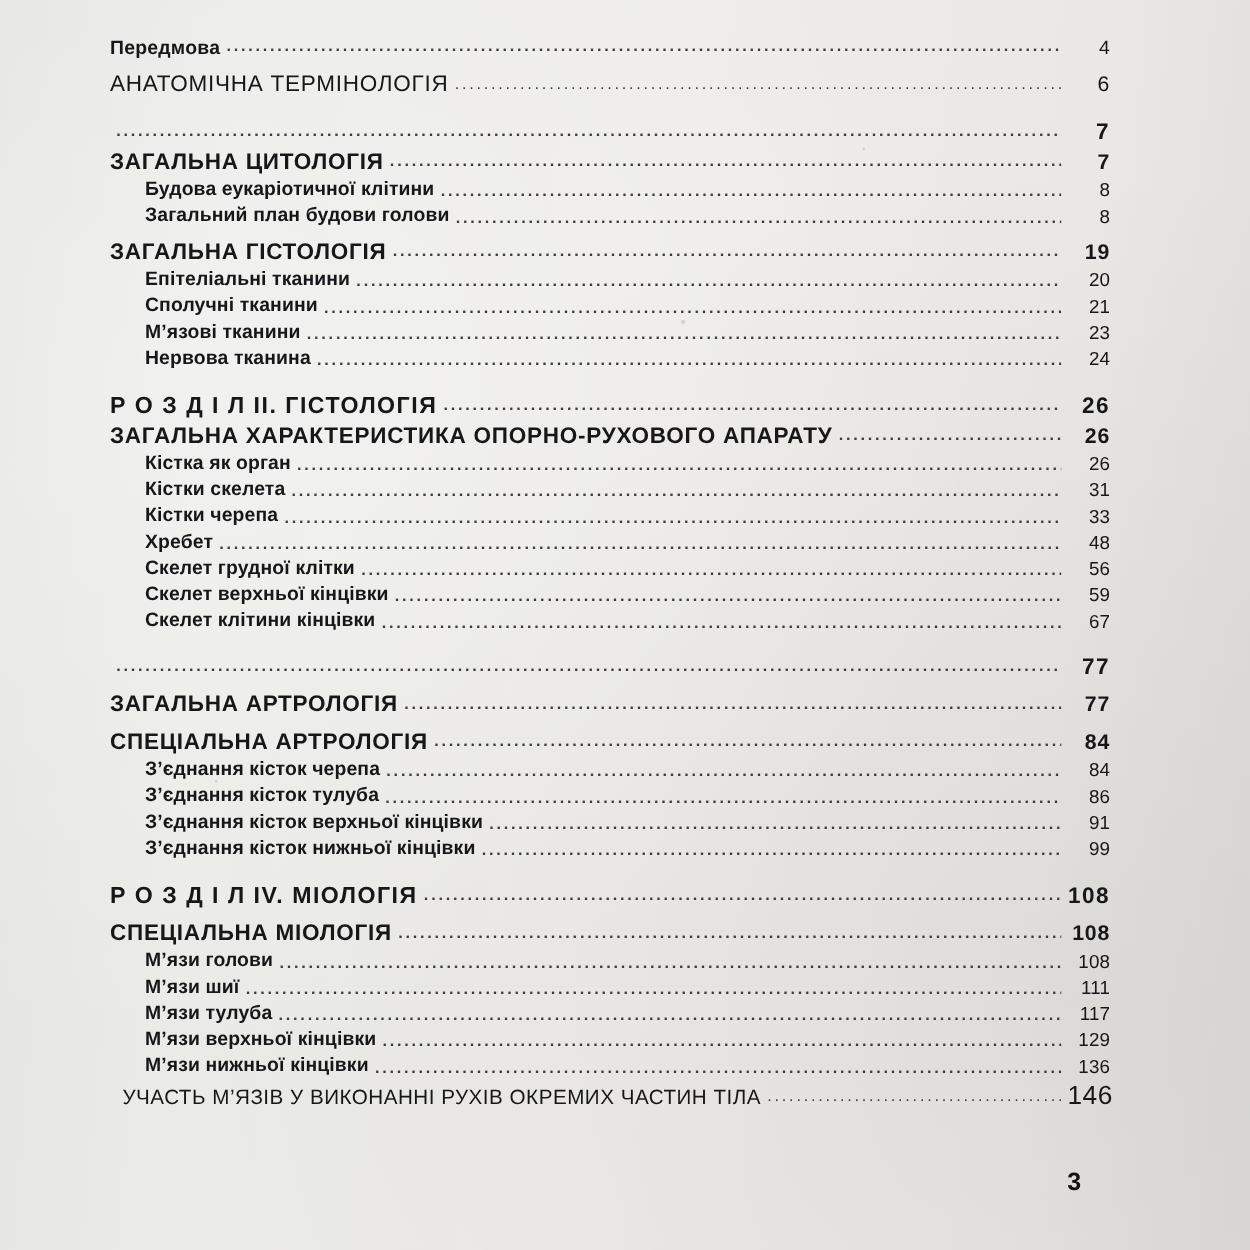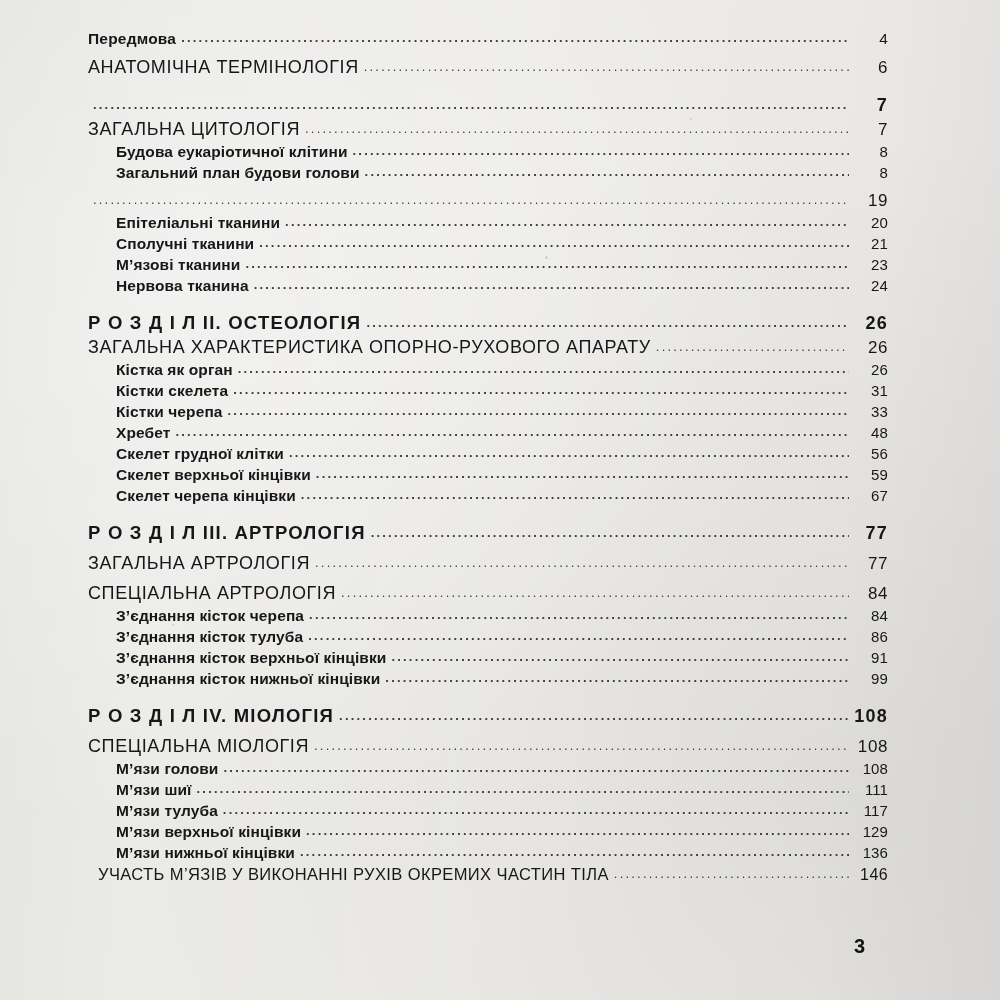--- a/index.html
+++ b/index.html
@@ -80,40 +80,41 @@
 
   .lvl-part {            
     font-size: 18.5px;
     font-weight: bold;
     letter-spacing: 1.2px;
   }
   .lvl-part .pg { font-size: 18px; }
 
   .lvl-sec {             
     font-size: 18px;
-    font-weight: normal;
+    font-weight: bold;
     letter-spacing: 0.6px;
   }
   .lvl-sec .pg { font-size: 17px; }
 
   .lvl-sub {             
     font-size: 15.5px;
     font-weight: bold;
     letter-spacing: 0.1px;
     padding-left: 28px;
+    align-items: flex-end;
   }
   .lvl-sub .pg { font-weight: normal; font-size: 15px; }
 
   .lvl-wide {            
     font-size: 16.5px;
     font-weight: normal;
     letter-spacing: 0.4px;
     padding-left: 10px;
   }
-  .lvl-wide .pg { font-size: 16px; }
+  .lvl-wide .pg { font-size: 21px; }
 
   .gap-s { margin-top: 9px; }
   .gap-m { margin-top: 17px; }
   .gap-xs { margin-top: 3px; }
 
   #folio {
     position: absolute;
     right: 135px;
     bottom: 42px;
     font-size: 20px;
@@ -162,20 +163,21 @@
         <span class="label">Будова еукаріотичної клітини</span>
         <span class="dots">............................................................................................................................................</span>
         <span class="pg">8</span>
       </div>
       <div class="row lvl-sub gap-xs">
         <span class="label">Загальний план будови голови</span>
         <span class="dots">............................................................................................................................................</span>
         <span class="pg">8</span>
       </div>
       <div class="row lvl-sec gap-s">
+        <span class="label">ЗАГАЛЬНА ГІСТОЛОГІЯ</span>
         <span class="dots">............................................................................................................................................</span>
         <span class="pg">19</span>
       </div>
       <div class="row lvl-sub gap-xs">
         <span class="label">Епітеліальні тканини</span>
         <span class="dots">............................................................................................................................................</span>
         <span class="pg">20</span>
       </div>
       <div class="row lvl-sub gap-xs">
         <span class="label">Сполучні тканини</span>
@@ -186,21 +188,21 @@
         <span class="label">М’язові тканини</span>
         <span class="dots">............................................................................................................................................</span>
         <span class="pg">23</span>
       </div>
       <div class="row lvl-sub gap-xs">
         <span class="label">Нервова тканина</span>
         <span class="dots">............................................................................................................................................</span>
         <span class="pg">24</span>
       </div>
       <div class="row lvl-part gap-m">
-        <span class="label">Р О З Д І Л  II.  ОСТЕОЛОГІЯ</span>
+        <span class="label">Р О З Д І Л  II.  ГІСТОЛОГІЯ</span>
         <span class="dots">............................................................................................................................................</span>
         <span class="pg">26</span>
       </div>
       <div class="row lvl-sec gap-xs">
         <span class="label">ЗАГАЛЬНА ХАРАКТЕРИСТИКА ОПОРНО-РУХОВОГО АПАРАТУ</span>
         <span class="dots">............................................................................................................................................</span>
         <span class="pg">26</span>
       </div>
       <div class="row lvl-sub gap-xs">
         <span class="label">Кістка як орган</span>
@@ -226,26 +228,25 @@
         <span class="label">Скелет грудної клітки</span>
         <span class="dots">............................................................................................................................................</span>
         <span class="pg">56</span>
       </div>
       <div class="row lvl-sub gap-xs">
         <span class="label">Скелет верхньої кінцівки</span>
         <span class="dots">............................................................................................................................................</span>
         <span class="pg">59</span>
       </div>
       <div class="row lvl-sub gap-xs">
-        <span class="label">Скелет черепа кінцівки</span>
+        <span class="label">Скелет клітини кінцівки</span>
         <span class="dots">............................................................................................................................................</span>
         <span class="pg">67</span>
       </div>
       <div class="row lvl-part gap-m">
-        <span class="label">Р О З Д І Л  III.  АРТРОЛОГІЯ</span>
         <span class="dots">............................................................................................................................................</span>
         <span class="pg">77</span>
       </div>
       <div class="row lvl-sec gap-s">
         <span class="label">ЗАГАЛЬНА АРТРОЛОГІЯ</span>
         <span class="dots">............................................................................................................................................</span>
         <span class="pg">77</span>
       </div>
       <div class="row lvl-sec gap-s">
         <span class="label">СПЕЦІАЛЬНА АРТРОЛОГІЯ</span>

